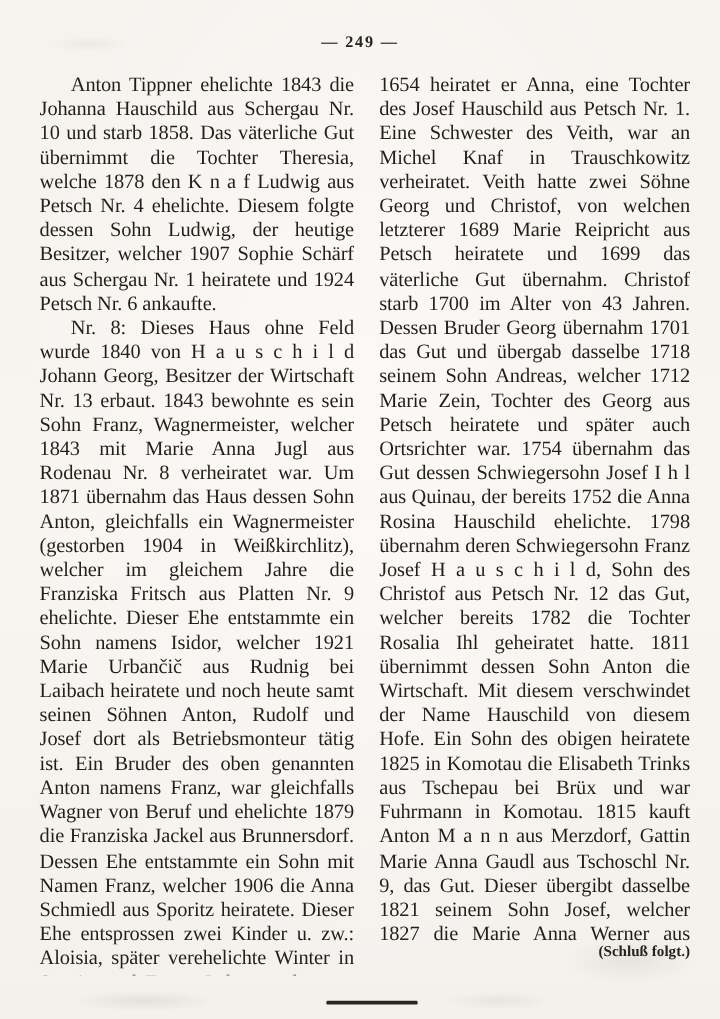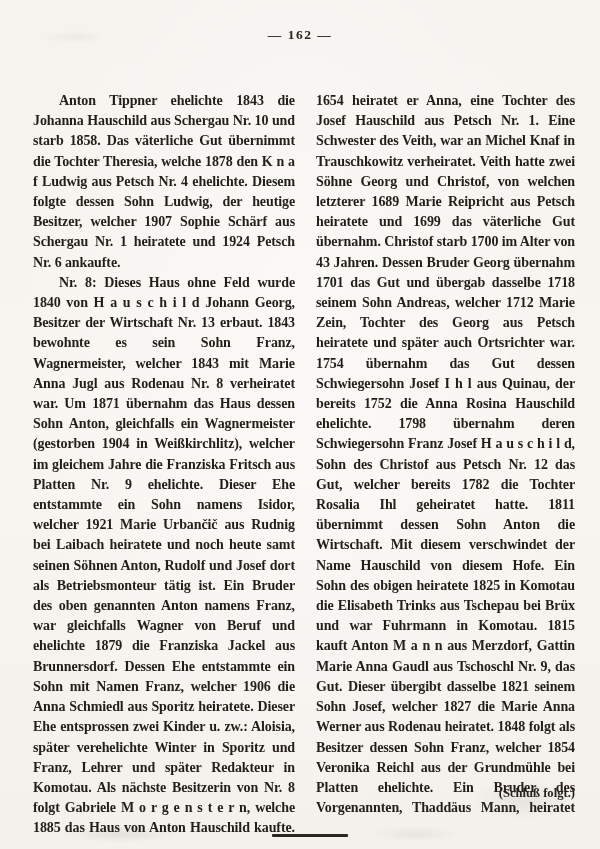--- a/index.html
+++ b/index.html
@@ -27,26 +27,25 @@
     text-align: center;
     font-weight: 700;
     font-size: 13.5px;
     letter-spacing: 1.5px;
     color: #2a241e;
   }
   .col {
     position: absolute;
     top: 61px;
     text-align: justify;
-    font-weight: 700;
-    font-size: 14px;
+    font-weight: 400;
+    font-size: 17px;
     line-height: 20.2px;
     letter-spacing: -0.1px;
     overflow: hidden;
-    margin-top: 30px;
   }
   .col-left  { left: 33px;  width: 262px; height: 752px; }
   .col-right { left: 316px; width: 259px; height: 724px; }
   .col p { margin: 0; text-indent: 26px; }
   .col p.noindent { text-indent: 0; }
   .closing {
     position: absolute;
     left: 316px;
     width: 259px;
     top: 786px;
@@ -84,21 +83,21 @@
   .smudge-4 {
     left: 40px; top: 30px; width: 70px; height: 14px;
     background: radial-gradient(ellipse, rgba(90,85,75,0.06) 0%, rgba(90,85,75,0) 70%);
   }
 </style>
 </head>
 <body>
 
 <div class="page">
 
-  <div class="page-number">— 162 —</div>
+  <div class="page-number">— 249 —</div>
 
   <div class="col col-left">
     <p>Anton Tippner ehelichte 1843 die Johanna Hauschild aus Schergau Nr. 10 und starb 1858. Das väterliche Gut übernimmt die Tochter Theresia, welche 1878 den K n a f Ludwig aus Petsch Nr. 4 ehelichte. Diesem folgte dessen Sohn Ludwig, der heutige Besitzer, welcher 1907 Sophie Schärf aus Schergau Nr. 1 heiratete und 1924 Petsch Nr. 6 ankaufte.</p>
     <p>Nr. 8: Dieses Haus ohne Feld wurde 1840 von H a u s c h i l d Johann Georg, Besitzer der Wirtschaft Nr. 13 erbaut. 1843 bewohnte es sein Sohn Franz, Wagnermeister, welcher 1843 mit Marie Anna Jugl aus Rodenau Nr. 8 verheiratet war. Um 1871 übernahm das Haus dessen Sohn Anton, gleichfalls ein Wagnermeister (gestorben 1904 in Weißkirchlitz), welcher im gleichem Jahre die Franziska Fritsch aus Platten Nr. 9 ehelichte. Dieser Ehe entstammte ein Sohn namens Isidor, welcher 1921 Marie Urbančič aus Rudnig bei Laibach heiratete und noch heute samt seinen Söhnen Anton, Rudolf und Josef dort als Betriebsmonteur tätig ist. Ein Bruder des oben genannten Anton namens Franz, war gleichfalls Wagner von Beruf und ehelichte 1879 die Franziska Jackel aus Brunnersdorf. Dessen Ehe entstammte ein Sohn mit Namen Franz, welcher 1906 die Anna Schmiedl aus Sporitz heiratete. Dieser Ehe entsprossen zwei Kinder u. zw.: Aloisia, später verehelichte Winter in Sporitz und Franz, Lehrer und später Redakteur in Komotau. Als nächste Besitzerin von Nr. 8 folgt Gabriele M o r g e n s t e r n, welche 1885 das Haus von Anton Hauschild kaufte. Deren erster Gatte war Anton Steinert aus Petsch Nr. 12. Heutiger Besitzer ist der Sohn Morgenstern Leo.</p>
     <p>Nr. 9: 1650 übernimmt H a u s c h i l d Veith von seinem Vater Hans das Gut mit einer halben Hube Feldes.</p>
   </div>
 
   <div class="col col-right">
     <p class="noindent">1654 heiratet er Anna, eine Tochter des Josef Hauschild aus Petsch Nr. 1. Eine Schwester des Veith, war an Michel Knaf in Trauschkowitz verheiratet. Veith hatte zwei Söhne Georg und Christof, von welchen letzterer 1689 Marie Reipricht aus Petsch heiratete und 1699 das väterliche Gut übernahm. Christof starb 1700 im Alter von 43 Jahren. Dessen Bruder Georg übernahm 1701 das Gut und übergab dasselbe 1718 seinem Sohn Andreas, welcher 1712 Marie Zein, Tochter des Georg aus Petsch heiratete und später auch Ortsrichter war. 1754 übernahm das Gut dessen Schwiegersohn Josef I h l aus Quinau, der bereits 1752 die Anna Rosina Hauschild ehelichte. 1798 übernahm deren Schwiegersohn Franz Josef H a u s c h i l d, Sohn des Christof aus Petsch Nr. 12 das Gut, welcher bereits 1782 die Tochter Rosalia Ihl geheiratet hatte. 1811 übernimmt dessen Sohn Anton die Wirtschaft. Mit diesem verschwindet der Name Hauschild von diesem Hofe. Ein Sohn des obigen heiratete 1825 in Komotau die Elisabeth Trinks aus Tschepau bei Brüx und war Fuhrmann in Komotau. 1815 kauft Anton M a n n aus Merzdorf, Gattin Marie Anna Gaudl aus Tschoschl Nr. 9, das Gut. Dieser übergibt dasselbe 1821 seinem Sohn Josef, welcher 1827 die Marie Anna Werner aus Rodenau heiratet. 1848 folgt als Besitzer dessen Sohn Franz, welcher 1854 Veronika Reichl aus der Grundmühle bei Platten ehelichte. Ein Bruder des Vorgenannten, Thaddäus Mann, heiratet 1866 Keitzel Josefa, eine Tochter des Bernard aus Michanitz Nr. 24, und kauft die Wirtschaft in Rodenau Nr. 13. Als nächster Besitzer des Hofes Petsch Nr. 9 folgt der Sohn Franz des obigen Franz Mann. Dieser heiratete Anna Tobisch aus Rodenau Nr. 7 und ist der heutige Besitzer.</p>
   </div>

